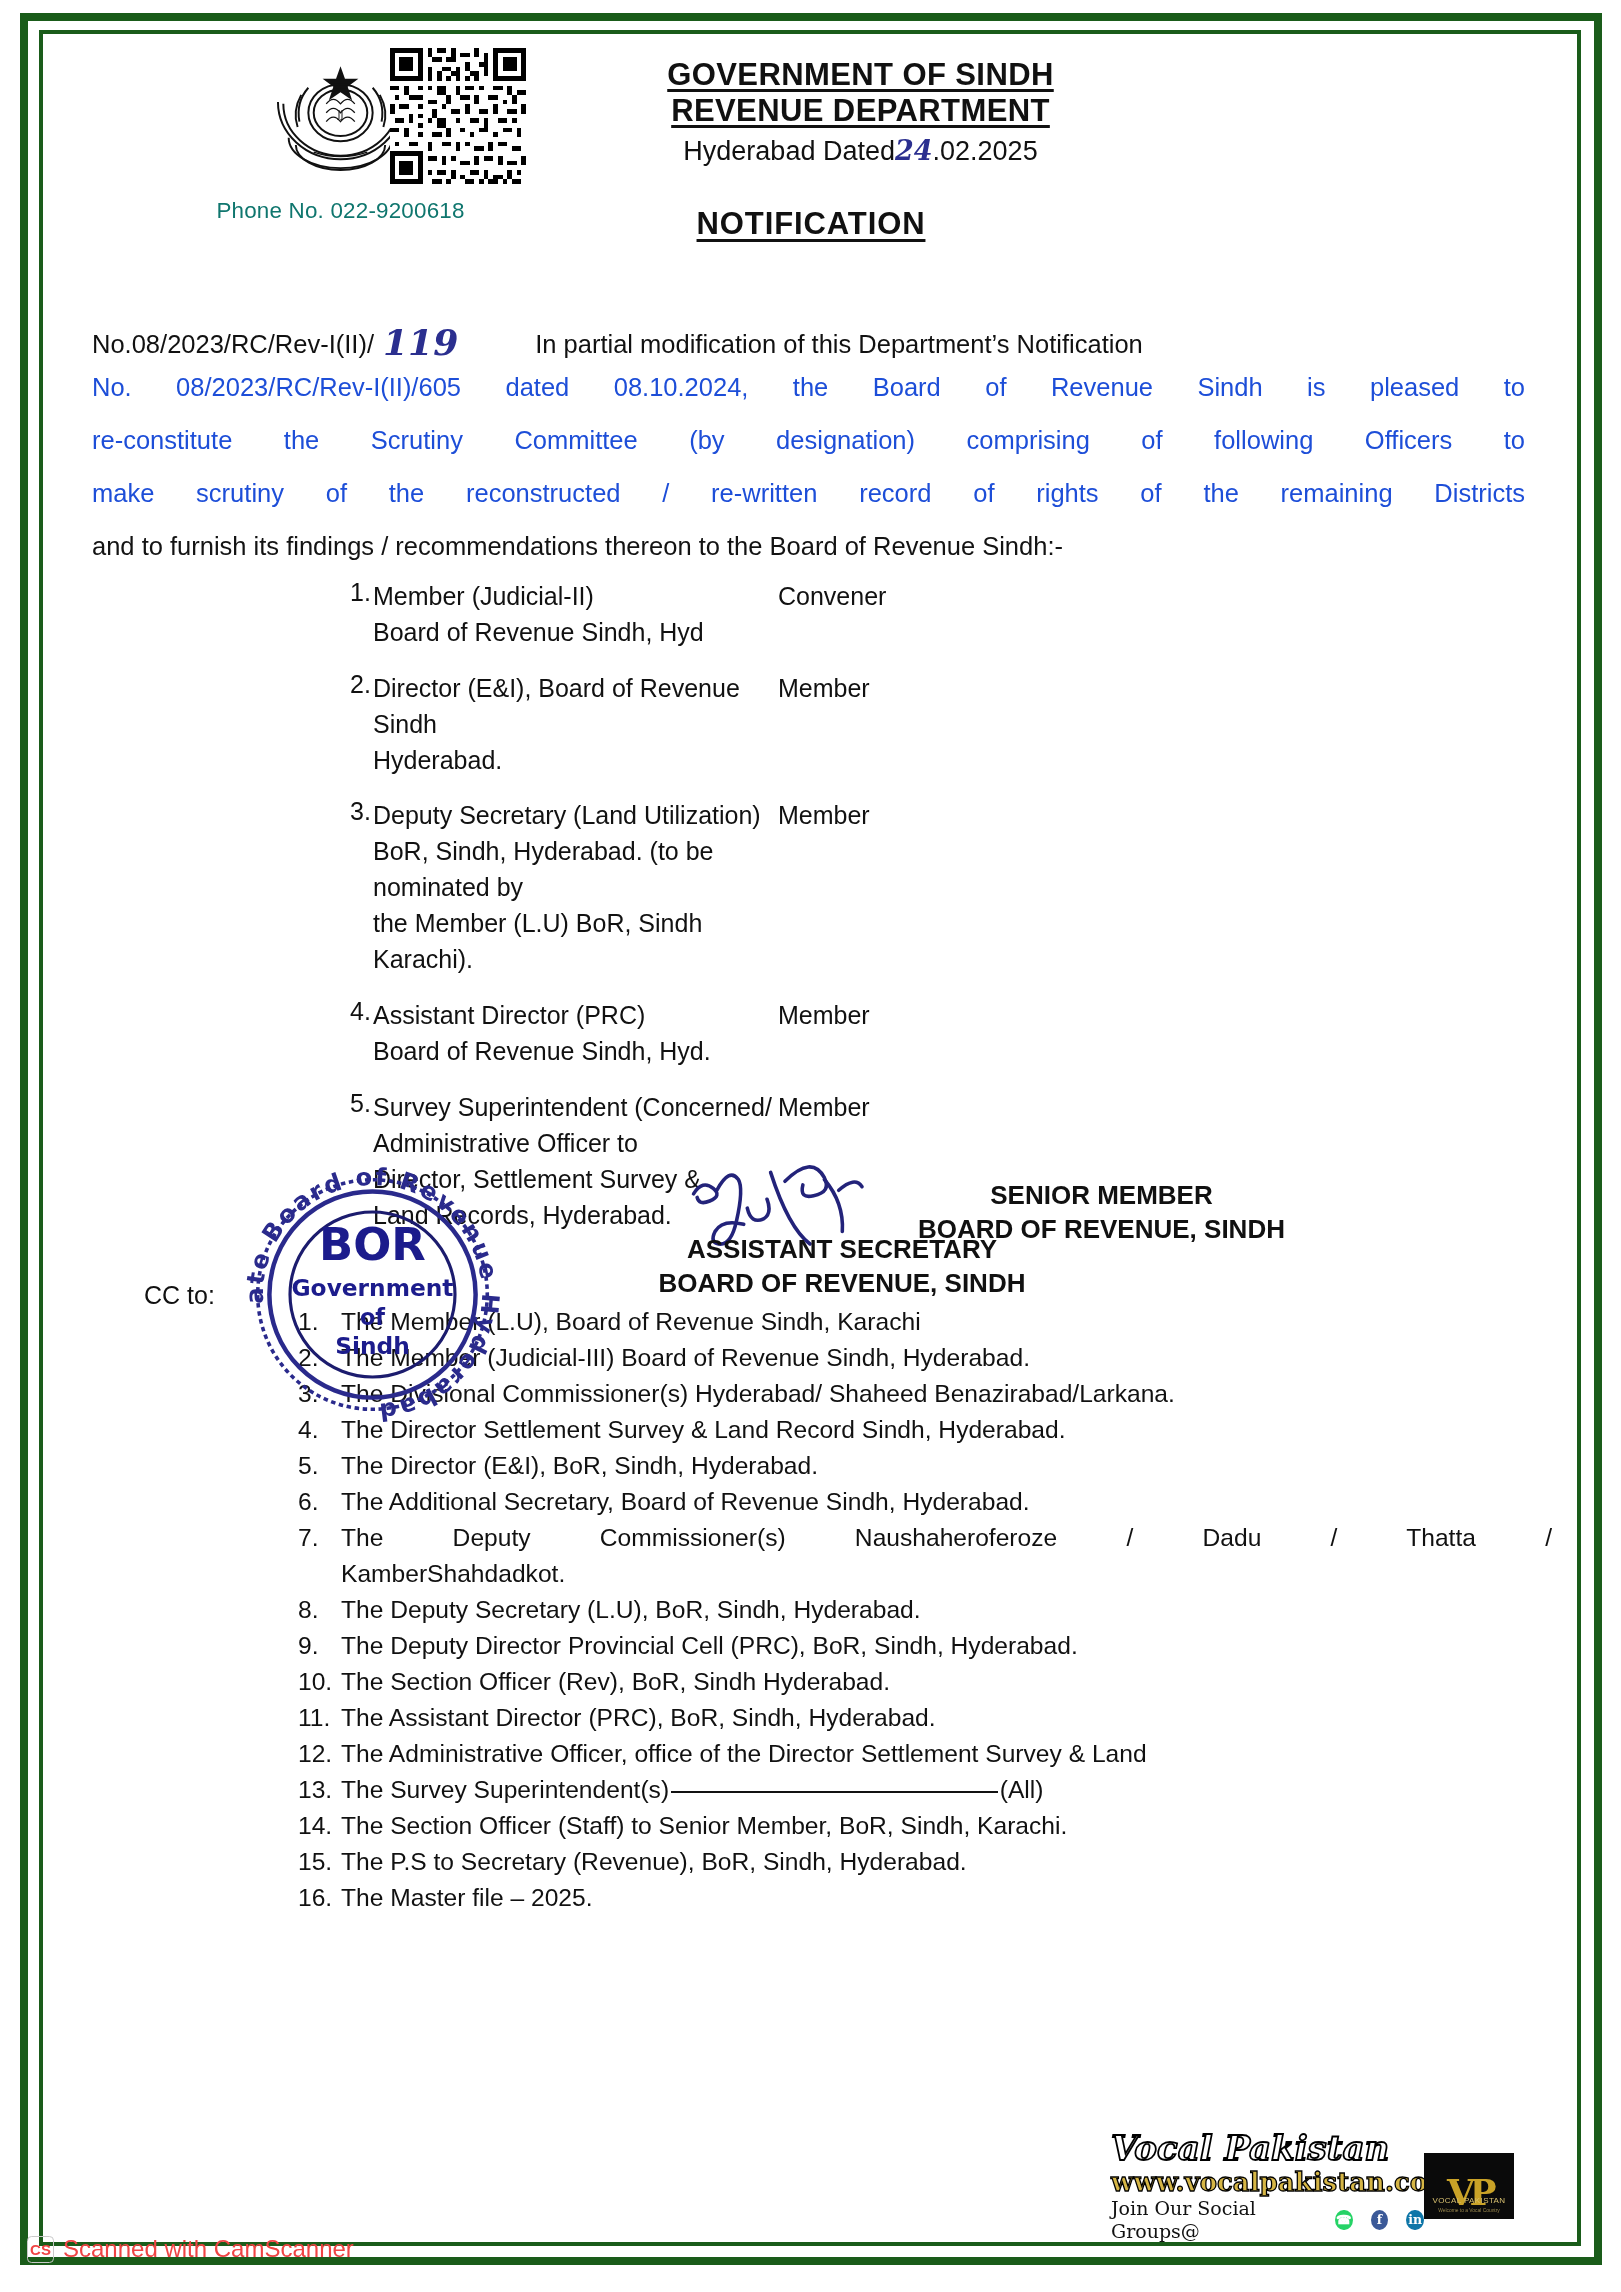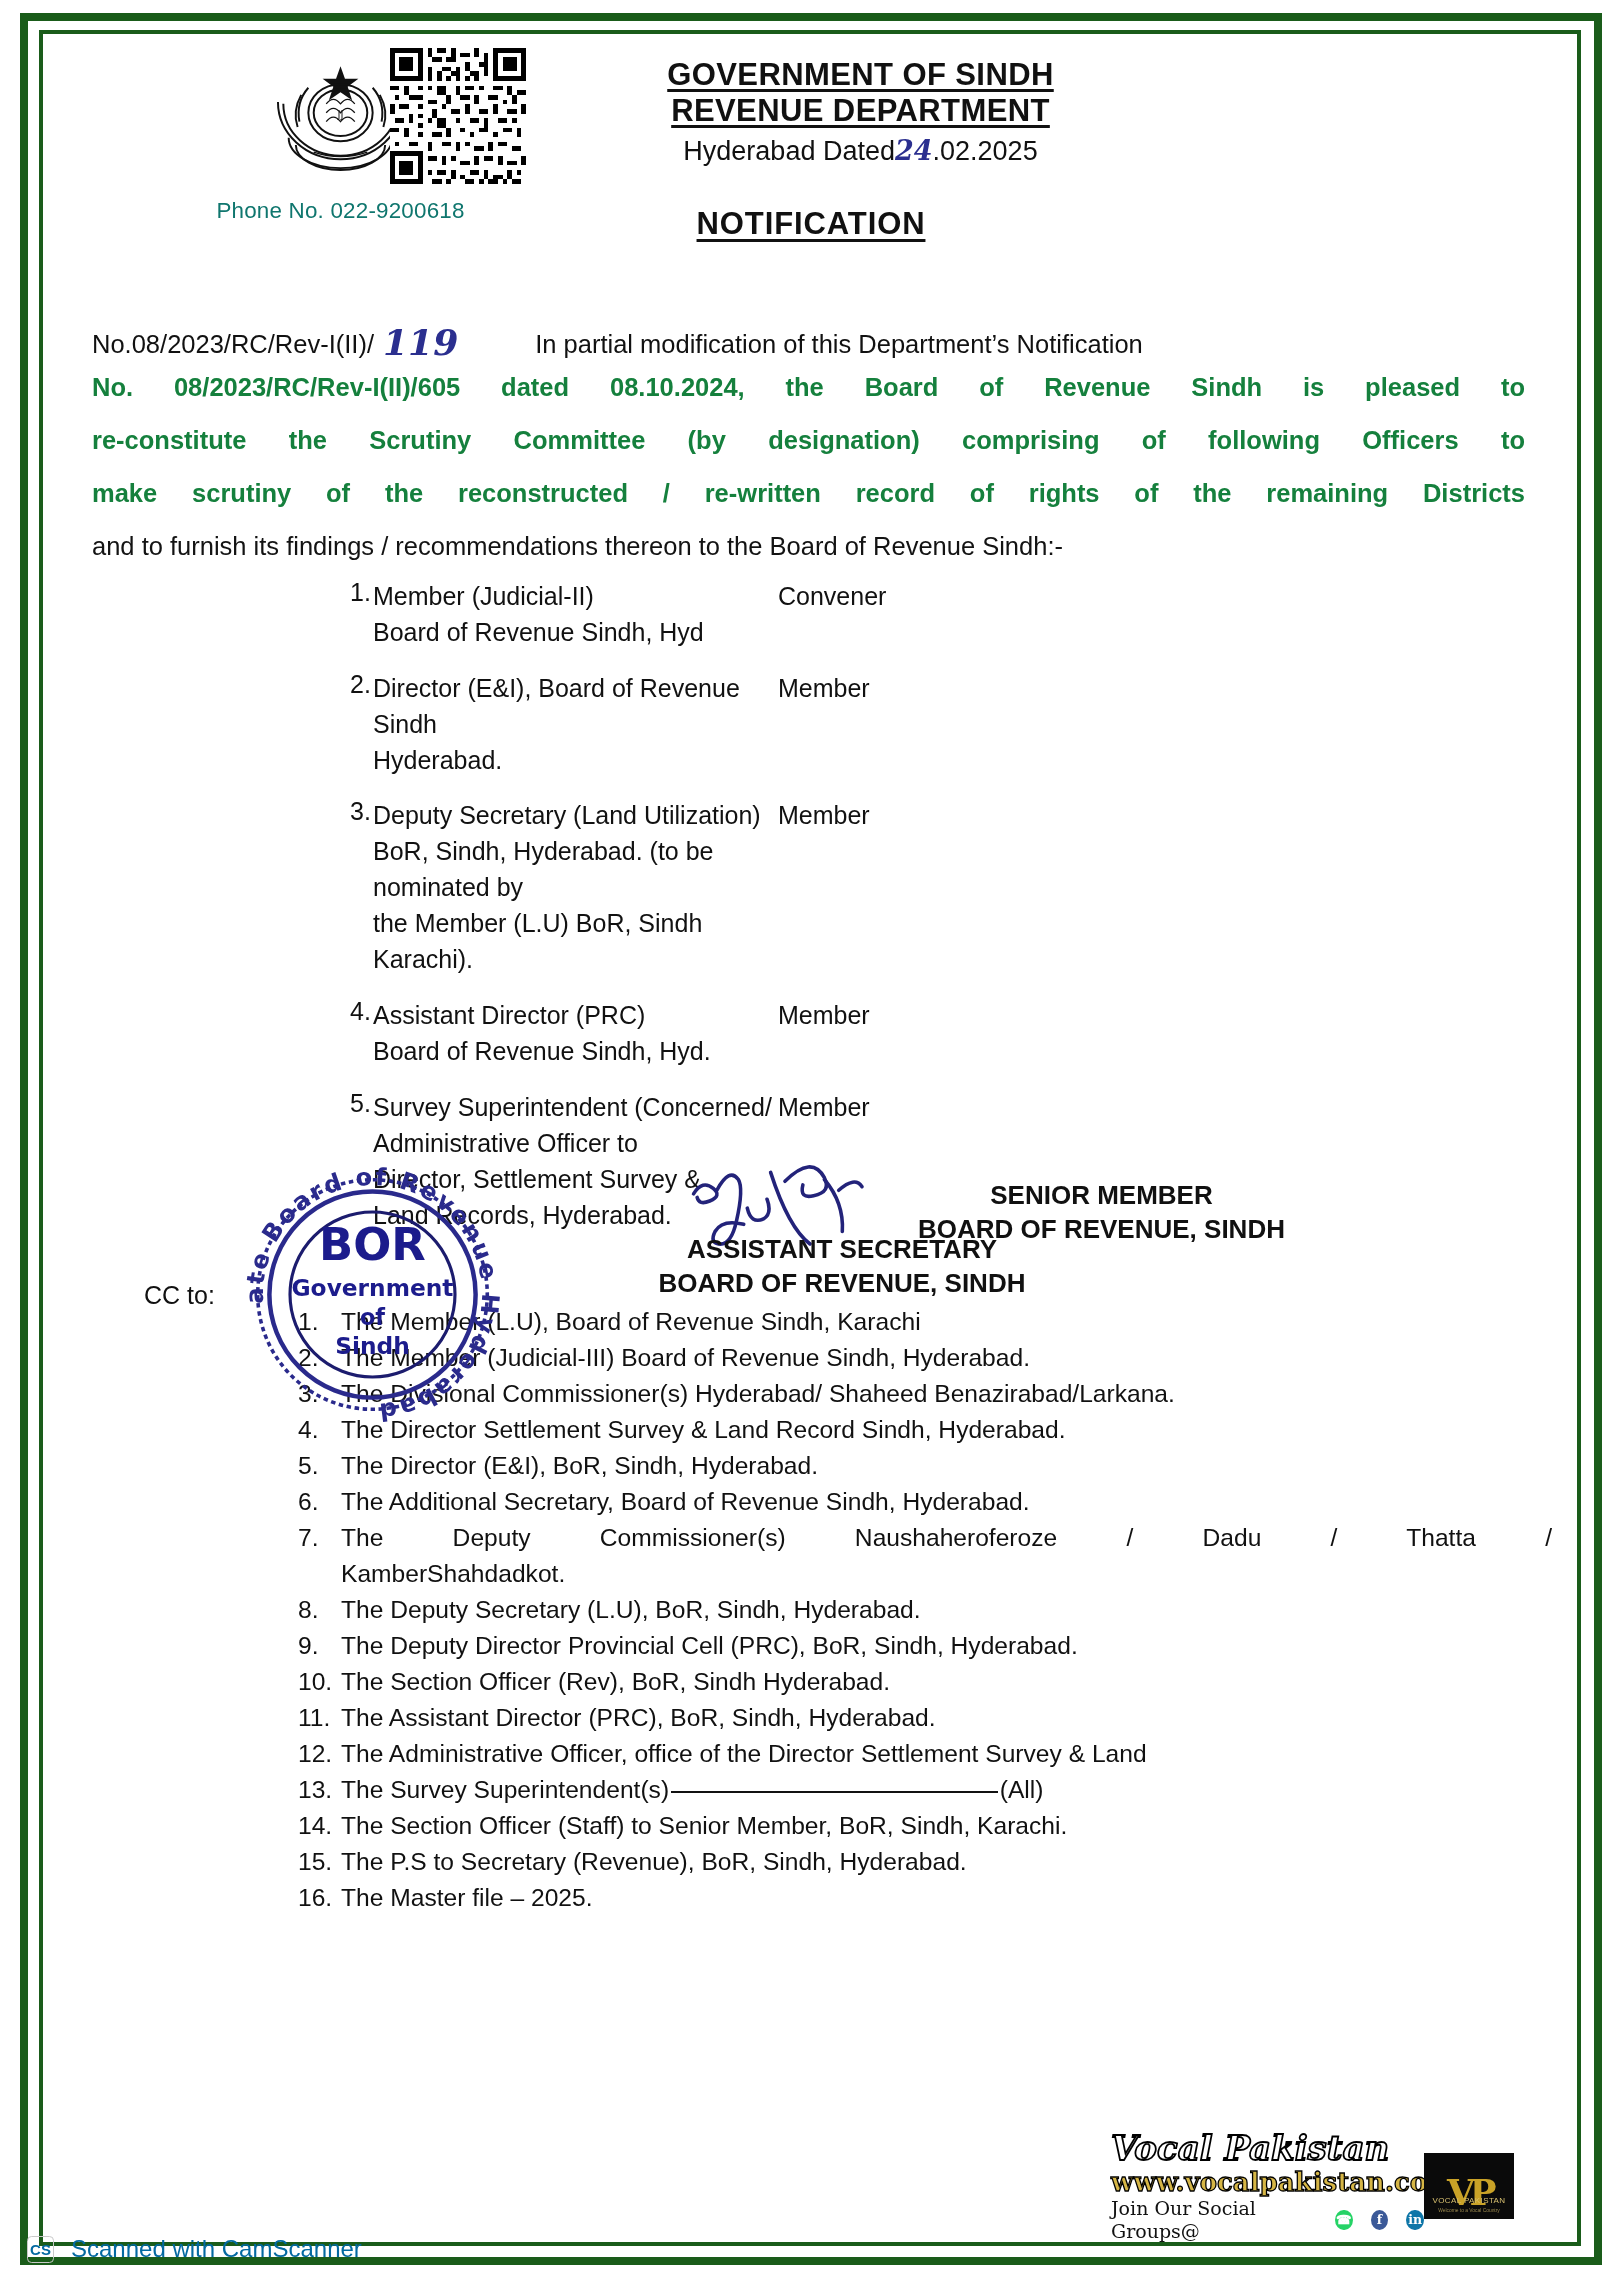--- a/index.html
+++ b/index.html
@@ -104,24 +104,23 @@
   }
   .para-line {
     font-size: 25.5px;
     line-height: 53px;
     color: #131313;
     white-space: nowrap;
   }
   .para-just {
     font-size: 25.5px;
     line-height: 53px;
-    color: #15803d;
+    color: #1d4ed8;
     text-align: justify;
     text-align-last: justify;
-    font-weight: bold;
   }
   #ref-row {
     display: flex;
     align-items: baseline;
   }
   #ref-no { font-size: 25.5px; }
   #ref-hand {
     font-size: 36px;
     margin-left: 9px;
     position: relative;
@@ -297,22 +296,22 @@
     text-align: center;
     font-size: 4.9px;
     color: #9c8a4e;
   }
 
   
   #camscanner {
     position: absolute; left: 27px; top: 2235px;
     display: flex;
     align-items: center;
-    gap: 17px;
-    color: #0369a1;
+    gap: 9px;
+    color: #ef4444;
     font-size: 24px;
     font-family: "Liberation Sans", sans-serif;
   }
   #cs-badge {
     width: 27px; height: 27px;
     border: 1.8px solid #c9c9c9;
     border-radius: 4.5px;
     font-size: 15px;
     text-align: center;
     line-height: 25px;

